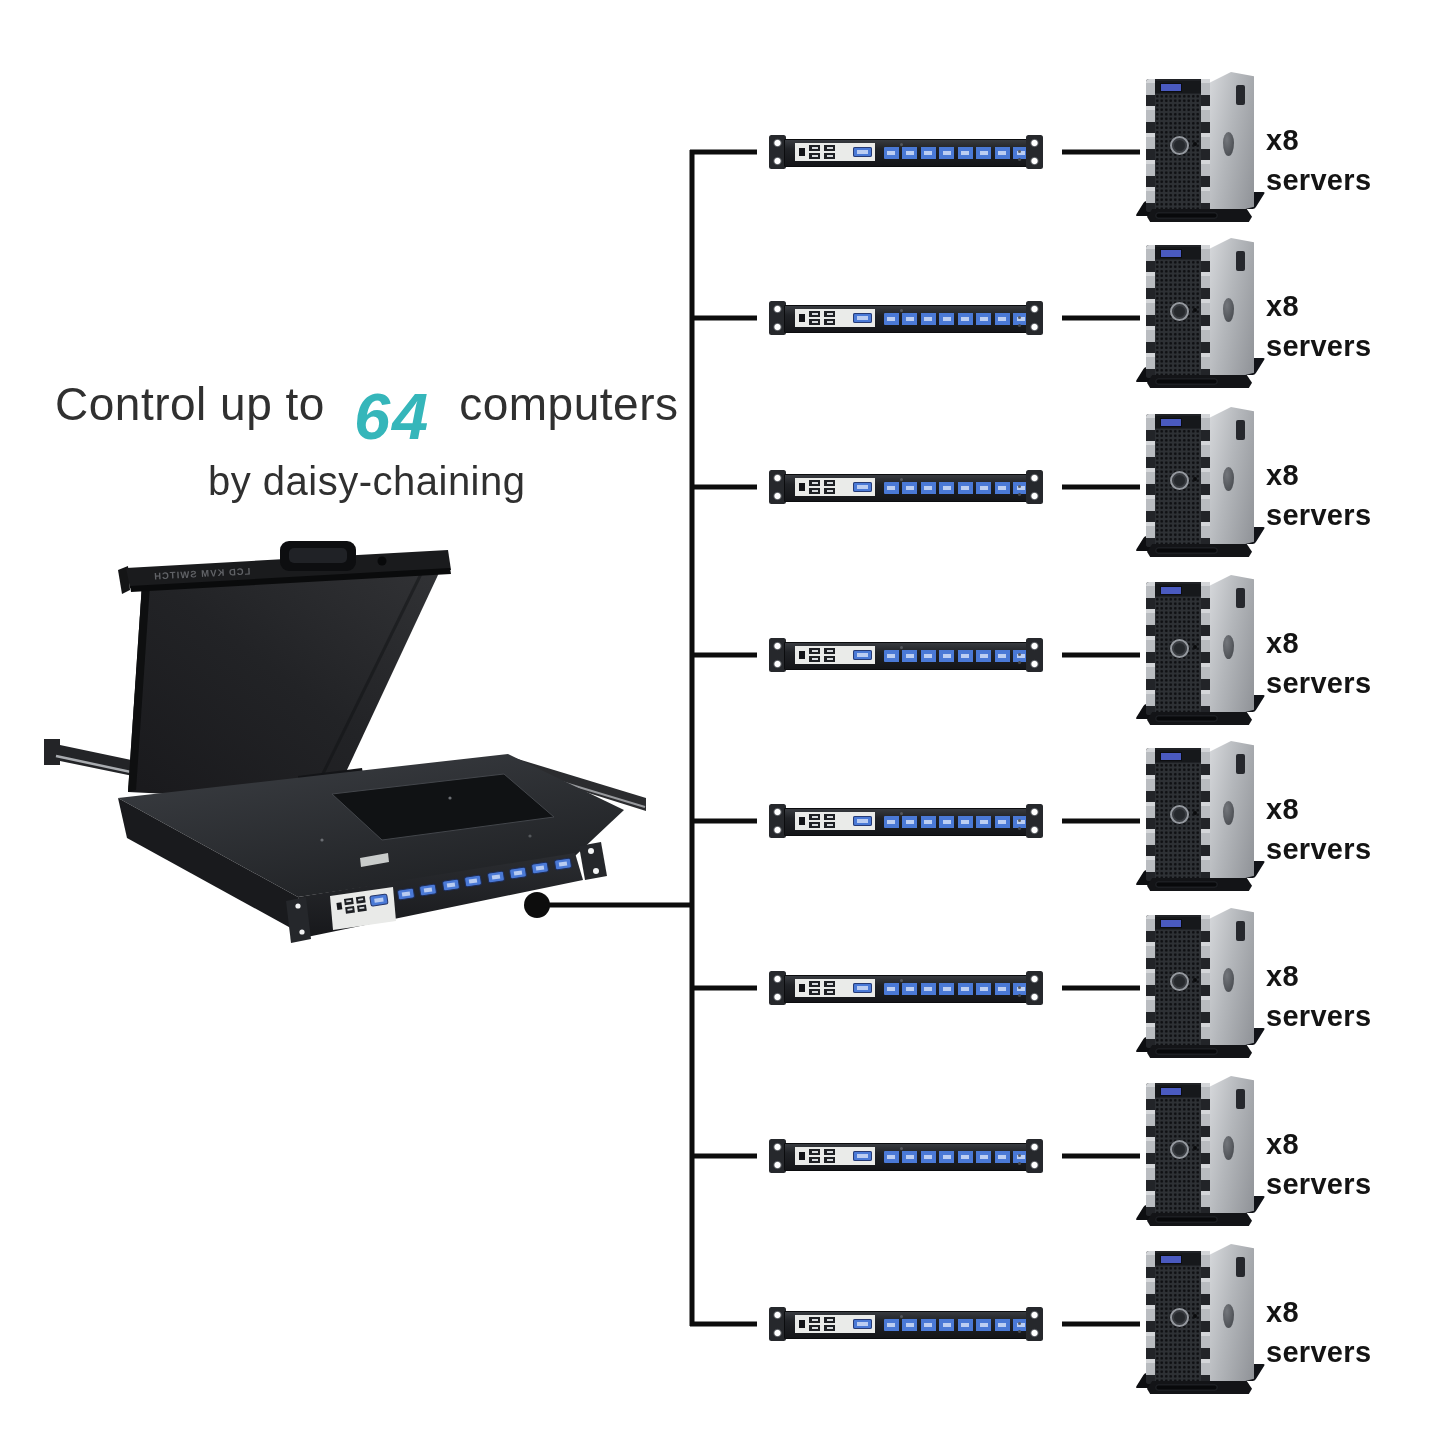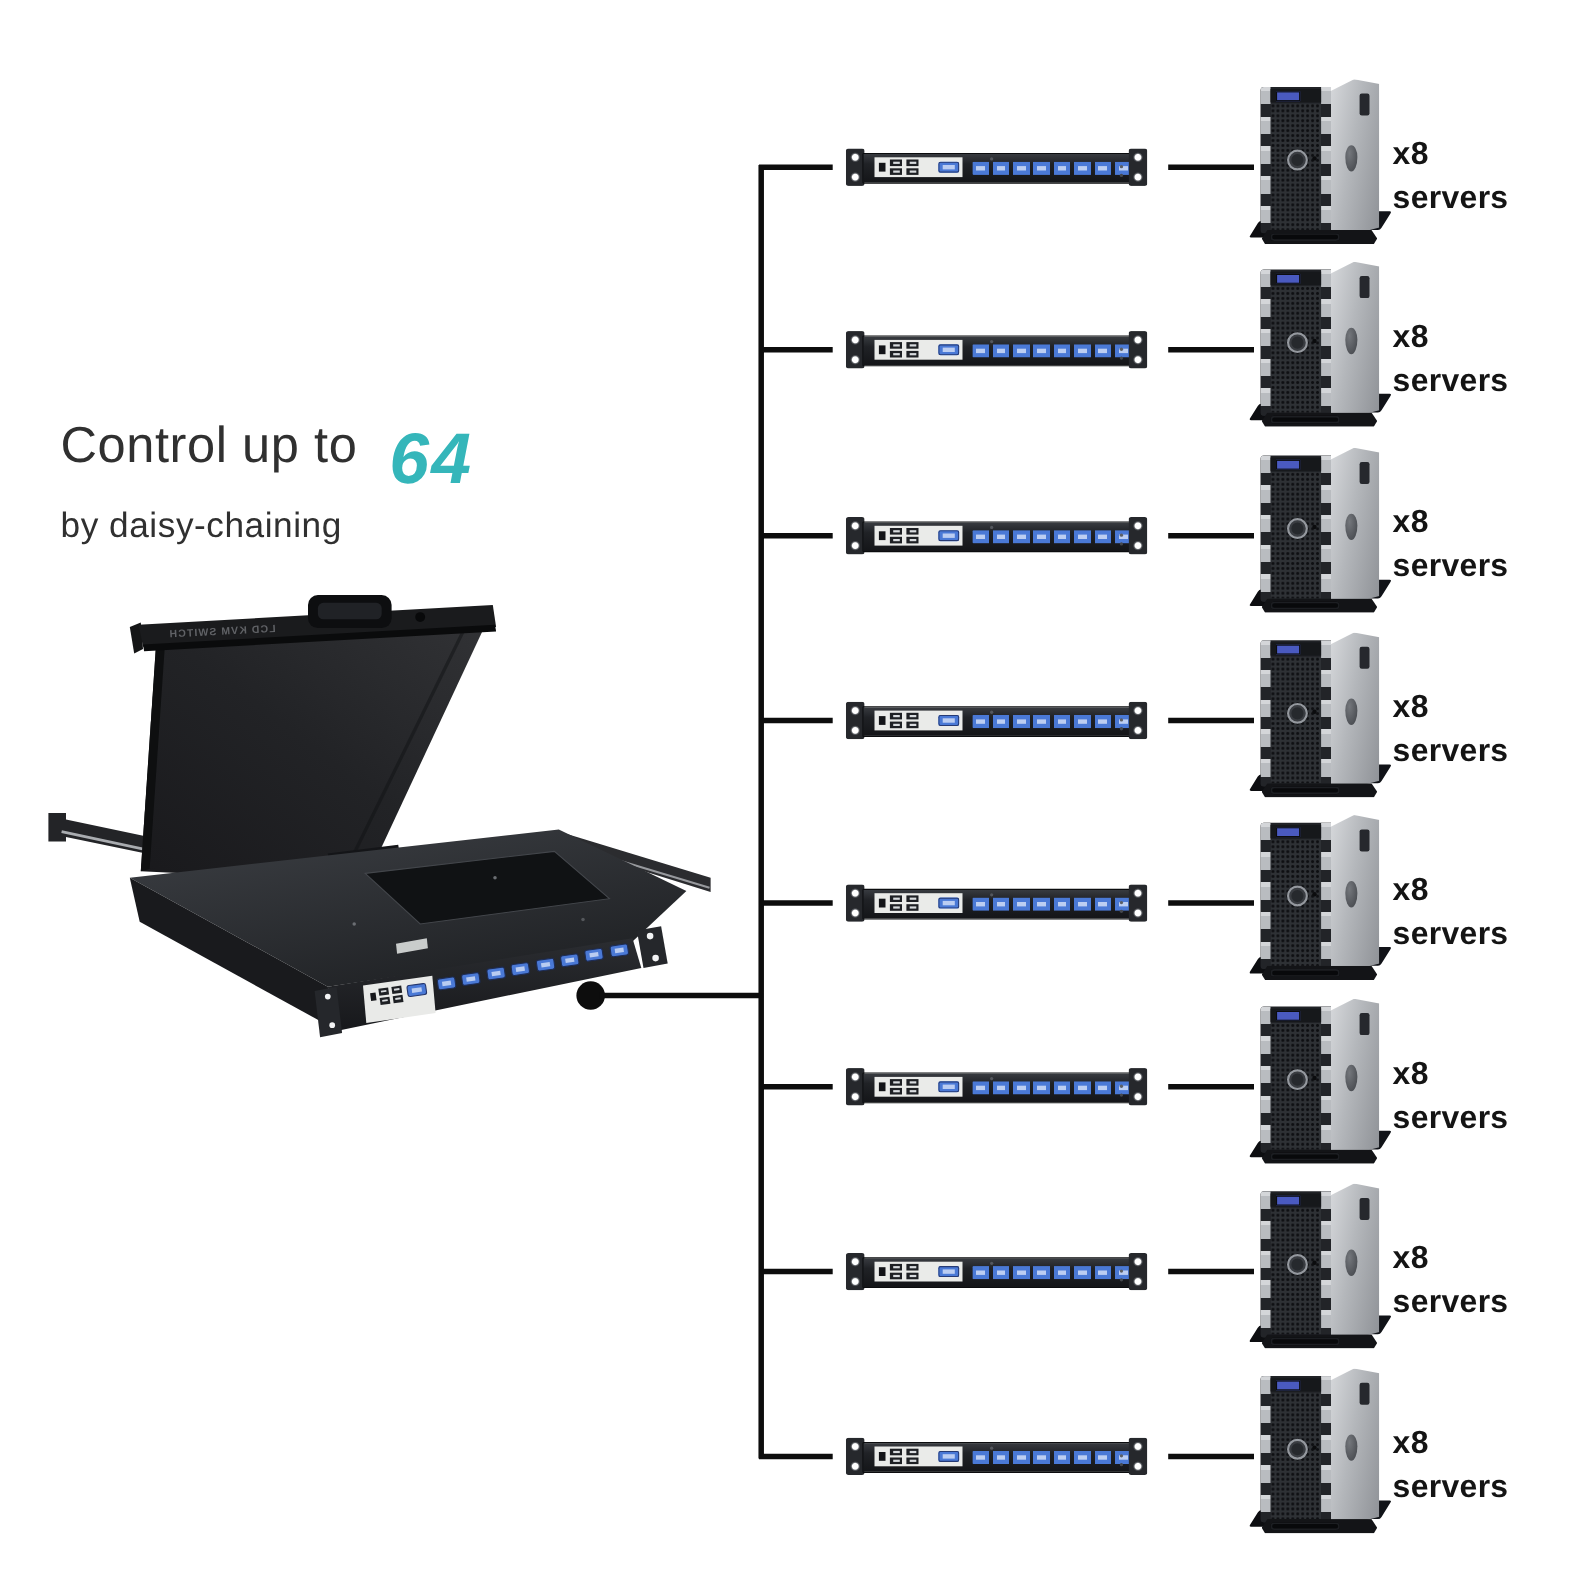--- a/index.html
+++ b/index.html
@@ -3,21 +3,21 @@
 <meta charset="utf-8">
 <style>
   html,body{margin:0;padding:0;background:#fff;}
   body{font-family:"Liberation Sans",sans-serif;}
   .canvas{position:relative;width:1445px;height:1445px;background:#ffffff;overflow:hidden;}
 
   
   .headline{position:absolute;left:55px;top:376px;color:#303030;}
   .hl-line1{display:flex;align-items:flex-start;font-size:46px;line-height:1.25;letter-spacing:.5px;}
   .hl-num{font-size:65px;font-weight:bold;font-style:italic;color:#35b6ba;margin:0 29px;letter-spacing:2px;}
-  .hl-line2{font-size:32px;letter-spacing:.5px;margin-top:2px;}
+  .hl-line2{font-size:40px;letter-spacing:.5px;margin-top:2px;text-align:center;}
 
   
   .console{position:absolute;left:30px;top:540px;}
 
   
   .overlay{position:absolute;left:0;top:0;}
 
   
   .row{position:absolute;left:0;width:1168px;height:168px;}
 
@@ -83,20 +83,21 @@
 </style>
 </head>
 <body>
 
 <div class="canvas">
 
   <div class="headline">
     <div class="hl-line1">
       <span>Control up to</span>
       <span class="hl-num">64</span>
+      <span>computers</span>
     </div>
     <div class="hl-line2">by daisy-chaining</div>
   </div>
 
   <svg class="console" width="620" height="430" viewBox="0 0 620 430">
     <defs>
       <linearGradient id="gScr" x1="1" y1="0" x2="0" y2="1">
         <stop offset="0" stop-color="#323336"></stop>
           <stop offset=".5" stop-color="#222326"></stop>
           <stop offset="1" stop-color="#19191c"></stop>

